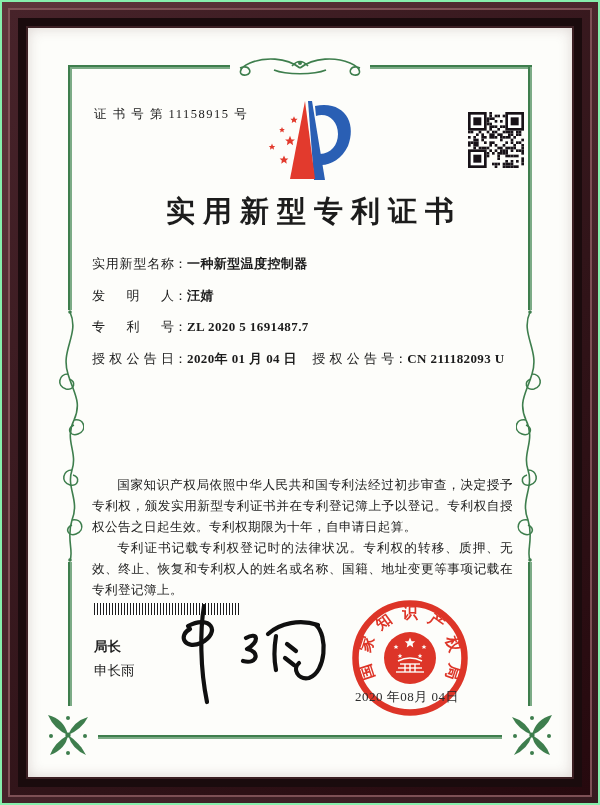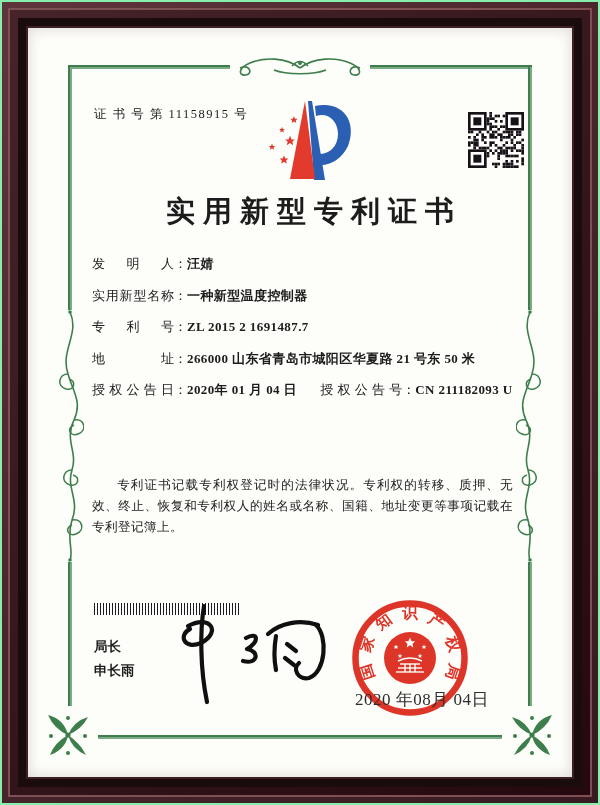--- a/index.html
+++ b/index.html
@@ -21,30 +21,30 @@
   .gh{position:absolute;height:4px;background:linear-gradient(to bottom,var(--green) 0 1.6px,#fff 1.6px 2.5px,var(--green-light) 2.5px 4px);}
   .gv{position:absolute;width:4px;background:linear-gradient(to right,var(--green) 0 1.6px,#fff 1.6px 2.5px,var(--green-light) 2.5px 4px);}
   .orn{position:absolute;}
   
   .certno{position:absolute;left:66px;top:78px;font-size:12.5px;letter-spacing:1.5px;}
   .title{position:absolute;left:0;top:164px;width:100%;text-align:center;font-size:29px;font-weight:bold;letter-spacing:8px;margin-left:14px;}
   .fields{position:absolute;left:64px;top:220px;width:430px;font-size:13px;line-height:31.5px;white-space:nowrap;}
   .flabel{display:inline-block;width:82px;text-align:justify;text-align-last:justify;vertical-align:bottom;}
   .colon{display:inline-block;}
   .fvalue{font-weight:bold;letter-spacing:.4px;}
-  .pair2{margin-left:20px;}
+  .pair2{margin-left:12px;}
   .bodytxt{position:absolute;left:64px;top:447px;width:421px;font-size:12.6px;line-height:21px;letter-spacing:.4px;text-align:justify;}
   .bodytxt p{margin:0;text-indent:2em;}
   .barcode{position:absolute;left:66px;top:575px;width:146px;height:12px;
     background:repeating-linear-gradient(90deg,#1c1c1c 0 1.4px,#fff 1.4px 2.8px,#1c1c1c 2.8px 4.4px,#fff 4.4px 6.1px,#1c1c1c 6.1px 6.8px,#fff 6.8px 9px);}
   .dtitle{position:absolute;left:66px;top:610px;font-size:13.5px;font-weight:600;font-family:Liberation Serif, serif;}
-  .dname{position:absolute;left:66px;top:634px;font-size:13.5px;font-weight:700;font-family:"Liberation Sans","DejaVu Sans",sans-serif;}
+  .dname{position:absolute;left:66px;top:634px;font-size:13.5px;font-weight:400;font-family:"Liberation Sans","DejaVu Sans",sans-serif;}
   .sig{position:absolute;left:138px;top:570px;}
   .sealwrap{position:absolute;left:320px;top:568px;opacity:.95;mix-blend-mode:multiply;}
-  .sealdate{position:absolute;left:327px;top:660px;width:140px;font-size:17px;color:#2d2d2d;letter-spacing:.5px;z-index:6;}
+  .sealdate{position:absolute;left:327px;top:660px;width:140px;font-size:13px;color:#2d2d2d;letter-spacing:.5px;z-index:6;}
   .gstroke{stroke:var(--green);fill:none;}
   .gfill{fill:var(--green);}
 </style>
 </head>
 <body>
 
 <div class="stage">
 <div class="f f1">
 <div class="f f2">
         <div class="f f3">
@@ -292,31 +292,31 @@
                     <rect x="37.33333333333333" y="53.33333333333333" width="2.6666666666666665" height="2.6666666666666665" fill="#181218"></rect>
                     <rect x="40" y="53.33333333333333" width="2.6666666666666665" height="2.6666666666666665" fill="#181218"></rect>
                     <rect x="42.666666666666664" y="53.33333333333333" width="2.6666666666666665" height="2.6666666666666665" fill="#181218"></rect>
                     <rect x="45.33333333333333" y="53.33333333333333" width="2.6666666666666665" height="2.6666666666666665" fill="#181218"></rect>
                     <rect x="48" y="53.33333333333333" width="2.6666666666666665" height="2.6666666666666665" fill="#181218"></rect>
                   </svg>
 
   <div class="title">实用新型专利证书</div>
 
   <div class="fields">
+    <div><span class="flabel">实用新型名称</span><span class="colon">：</span><span class="fvalue">一种新型温度控制器</span></div>
     <div><span class="flabel">发明人</span><span class="colon">：</span><span class="fvalue">汪婧</span></div>
-    <div><span class="flabel">实用新型名称</span><span class="colon">：</span><span class="fvalue">一种新型温度控制器</span></div>
-    <div><span class="flabel">专利号</span><span class="colon">：</span><span class="fvalue">ZL 2015 2 1691487.7</span></div>
-    <div><span class="flabel">地址</span><span class="colon">：</span><span class="fvalue">266000 山东省青岛市城阳区华夏路 21 号东 50 米</span></div>
+    <div><span class="flabel">专利号</span><span class="colon">：</span><span class="fvalue">ZL 2020 5 1691487.7</span></div>
     <div>
       <span class="flabel">授权公告日</span><span class="colon">：</span><span class="fvalue">2020年 01 月 04 日</span>
       <span class="pair2"><span class="flabel">授权公告号</span><span class="colon">：</span><span class="fvalue">CN 211182093 U</span></span>
     </div>
   </div>
 
   <div class="bodytxt">
+    <p>国家知识产权局依照中华人民共和国专利法经过初步审查，决定授予专利权，颁发实用新型专利证书并在专利登记簿上予以登记。专利权自授权公告之日起生效。专利权期限为十年，自申请日起算。</p>
     <p>专利证书记载专利权登记时的法律状况。专利权的转移、质押、无效、终止、恢复和专利权人的姓名或名称、国籍、地址变更等事项记载在专利登记簿上。</p>
   </div>
 
   <div class="barcode"></div>
   <div class="dtitle">局长</div>
   <div class="dname">申长雨</div>
 
   <svg class="sig" width="175" height="110" viewBox="0 0 175 110">
     <g stroke="#101010" stroke-width="4.2" fill="none" stroke-linecap="round" stroke-linejoin="round">
       <path d="M38,8 C34,32 34,70 41,104"></path>

